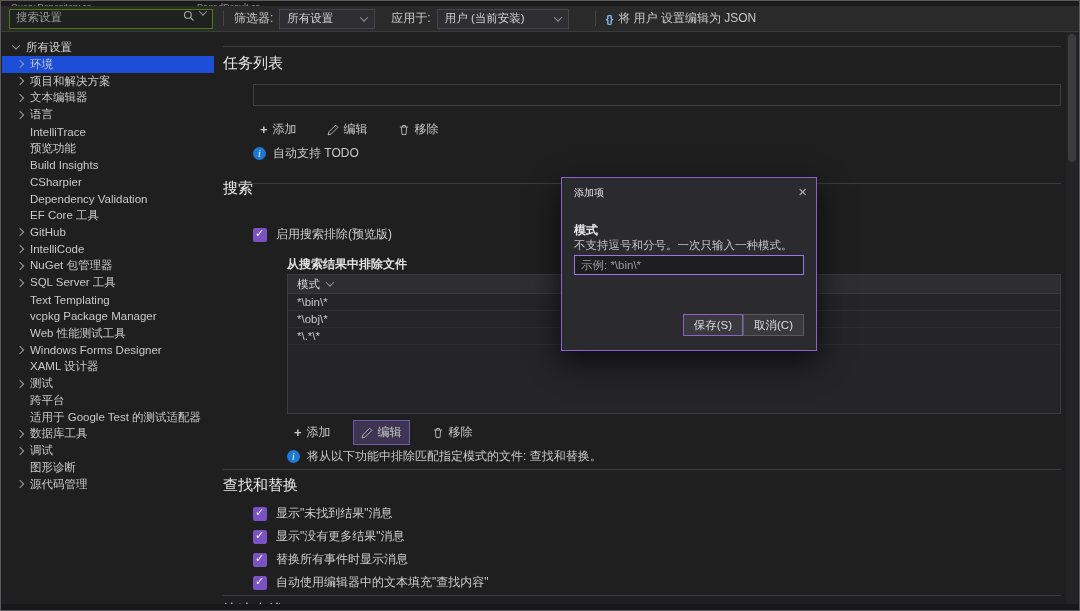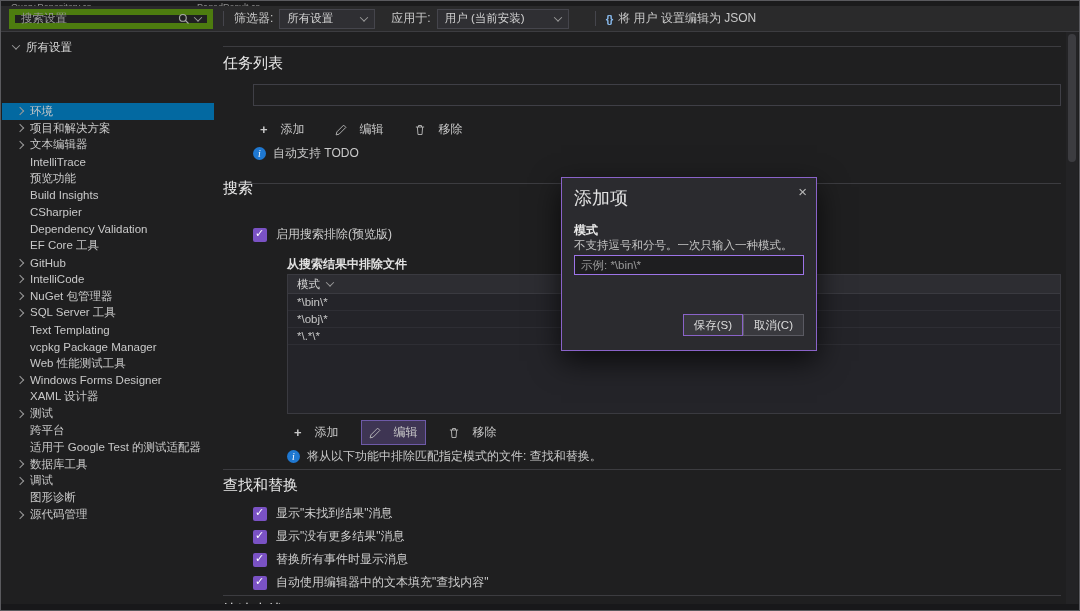--- a/index.html
+++ b/index.html
@@ -11,22 +11,22 @@
 
   
   .tabstrip { position:absolute; top:0; left:0; right:0; height:5px; background:#1b1b1c; overflow:hidden; }
   .tabstrip span { position:absolute; top:1px; font-size:9px; color:#8f8f8f; white-space:nowrap; }
   .tab-frag-1 { left:10px; }
   .tab-frag-2 { left:196px; }
 
   
   .toolbar { position:absolute; top:5px; left:0; right:0; height:26px; background:#2a2a2b;
              border-bottom:1px solid #3c3c40; display:flex; align-items:center; padding:0 8px; }
-  .searchbox { width:204px; height:20px; background:#202021; border:6px solid #4d7c0f;
-               display:flex; align-items:center; gap:5px; padding:0 6px; }
+  .searchbox { width:204px; height:20px; background:#202021; border:1px solid #4d7c0f;
+               display:flex; gap:5px; padding:0 6px; }
   .search-ph { flex:1; color:#9b9b9b; font-size:11.5px; white-space:nowrap; overflow:hidden; }
   .vsep { width:1px; height:15px; background:#45454c; margin:0 10px; flex:none; }
   .tb-label { font-size:12px; color:#c9c9c9; margin-right:6px; white-space:nowrap; }
   .dropdown { height:20px; background:#2f2f33; border:1px solid #45454c; display:flex;
               align-items:center; gap:8px; padding:0 7px; font-size:11.5px; color:#d2d2d2;
               margin-right:16px; white-space:nowrap; }
   .dd-filter { width:96px; }
   .dd-applies { width:132px; }
   .dropdown .dd-value { flex:1; overflow:hidden; }
   .json-link { display:flex; align-items:center; gap:6px; font-size:12px; color:#c9c9c9; white-space:nowrap; }
@@ -38,34 +38,34 @@
           display:inline-block; flex:none; }
   .chev-down { transform:rotate(45deg) translate(-1px,-1px); }
   .chev-right { transform:rotate(-45deg); }
 
   
   .sidebar { position:absolute; top:31px; left:1px; width:212px; bottom:6px; overflow:hidden; }
   .tree-root { display:flex; align-items:center; gap:7px; height:18px; padding-left:11px;
                margin-top:6px; font-size:11.5px; color:#d8d8d8; }
   .tree-item { display:flex; align-items:center; gap:7px; height:16.8px; padding-left:15px;
                font-size:11.5px; color:#c9c9c9; white-space:nowrap; }
-  .tree-item.selected { background:#0369a1;margin-top:47px; }
+  .tree-item.selected { background:#1d4ed8; }
   .tchev { visibility:hidden; }
   .tchev.show { visibility:visible; }
 
   
   .main { position:absolute; top:31px; left:222px; right:14px; bottom:6px; overflow:hidden; }
   .rule { position:absolute; left:0; right:4px; height:1px; background:#3c3c40; }
   .section-heading { position:absolute; left:0; font-size:15px; font-weight:500; color:#e8e8e8; }
 
   .task-input { position:absolute; top:52px; left:30px; right:4px; height:22px;
                 background:#202021; border:1px solid #3f3f46; }
 
   .btnrow { position:absolute; display:flex; gap:16px; align-items:center; }
-  .ibtn { display:flex; align-items:center; gap:13px; font-size:12px; color:#c9c9c9; padding:3px 7px; }
+  .ibtn { display:flex; align-items:center; gap:5px; font-size:12px; color:#c9c9c9; padding:3px 7px; }
   .ibtn.highlight { background:#3e3553; outline:1px solid #6e5aa8; }
   .plus-icon::before { content:"+"; font-size:13px; font-weight:bold; color:#c9c9c9; }
 
   .inforow { position:absolute; display:flex; align-items:center; gap:7px; font-size:12px; color:#c9c9c9; }
   .info-icon { width:13px; height:13px; border-radius:50%; background:#1f78d1; color:#fff;
                display:flex; align-items:center; justify-content:center; flex:none;
                font-family:"Liberation Serif",serif; font-style:italic; font-size:10px; }
   .info-icon::before { content:"i"; }
 
   .cbrow { display:flex; align-items:center; gap:9px; }
@@ -85,21 +85,21 @@
   .cb-list { position:absolute; top:474px; left:30px; }
   .cb-list .cbrow { height:15px; margin-bottom:8px; }
 
   .heading-cut { top:569px; }
 
   
   .dialog { position:absolute; left:560px; top:176px; width:256px; height:174px; background:#2b2b2f;
             border:1px solid #8a63c9; box-shadow:0 10px 28px rgba(0,0,0,.7); z-index:20; }
   .dialog-titlebar { display:flex; justify-content:space-between; align-items:flex-start;
                      padding:8px 9px 0 12px; }
-  .dialog-title { font-size:18px; color:#e2e2e2; }
+  .dialog-title { font-size:10px; color:#e2e2e2; }
   .dialog-close { color:#b8b8b8; font-size:15px; line-height:12px; }
   .dialog-close::before { content:"×"; }
   .dlg-label { position:absolute; left:12px; top:44px; font-size:12px; font-weight:bold; color:#e6e6e6; }
   .dlg-hint { position:absolute; left:12px; top:60px; font-size:11.5px; color:#c4c4c4; white-space:nowrap; }
   .dlg-input { position:absolute; left:12px; right:12px; top:77px; height:20px; background:#1e1e20;
                border:1px solid #9d74e8; display:flex; align-items:center; padding:0 6px;
                font-size:11.5px; color:#9a9a9a; }
   .dlg-buttons { position:absolute; right:12px; bottom:14px; display:flex; }
   .dlg-btn { height:22px; min-width:58px; display:flex; align-items:center; justify-content:center;
              background:#39393e; border:1px solid #5a5a62; font-size:11.5px; color:#dddddd; padding:0 10px; }
@@ -165,20 +165,24 @@
       <div class="tree-item">
         <span class="chev chev-right tchev show"></span>
         <span class="tlabel">项目和解决方案</span>
       </div>
 
       <div class="tree-item">
         <span class="chev chev-right tchev show"></span>
         <span class="tlabel">文本编辑器</span>
       </div>
 
+      <div class="tree-item">
+        <span class="chev chev-right tchev show"></span>
+        <span class="tlabel">语言</span>
+      </div>
 
       <div class="tree-item">
         <span class="chev chev-right tchev"></span>
         <span class="tlabel">IntelliTrace</span>
       </div>
 
       <div class="tree-item">
         <span class="chev chev-right tchev"></span>
         <span class="tlabel">预览功能</span>
       </div>

